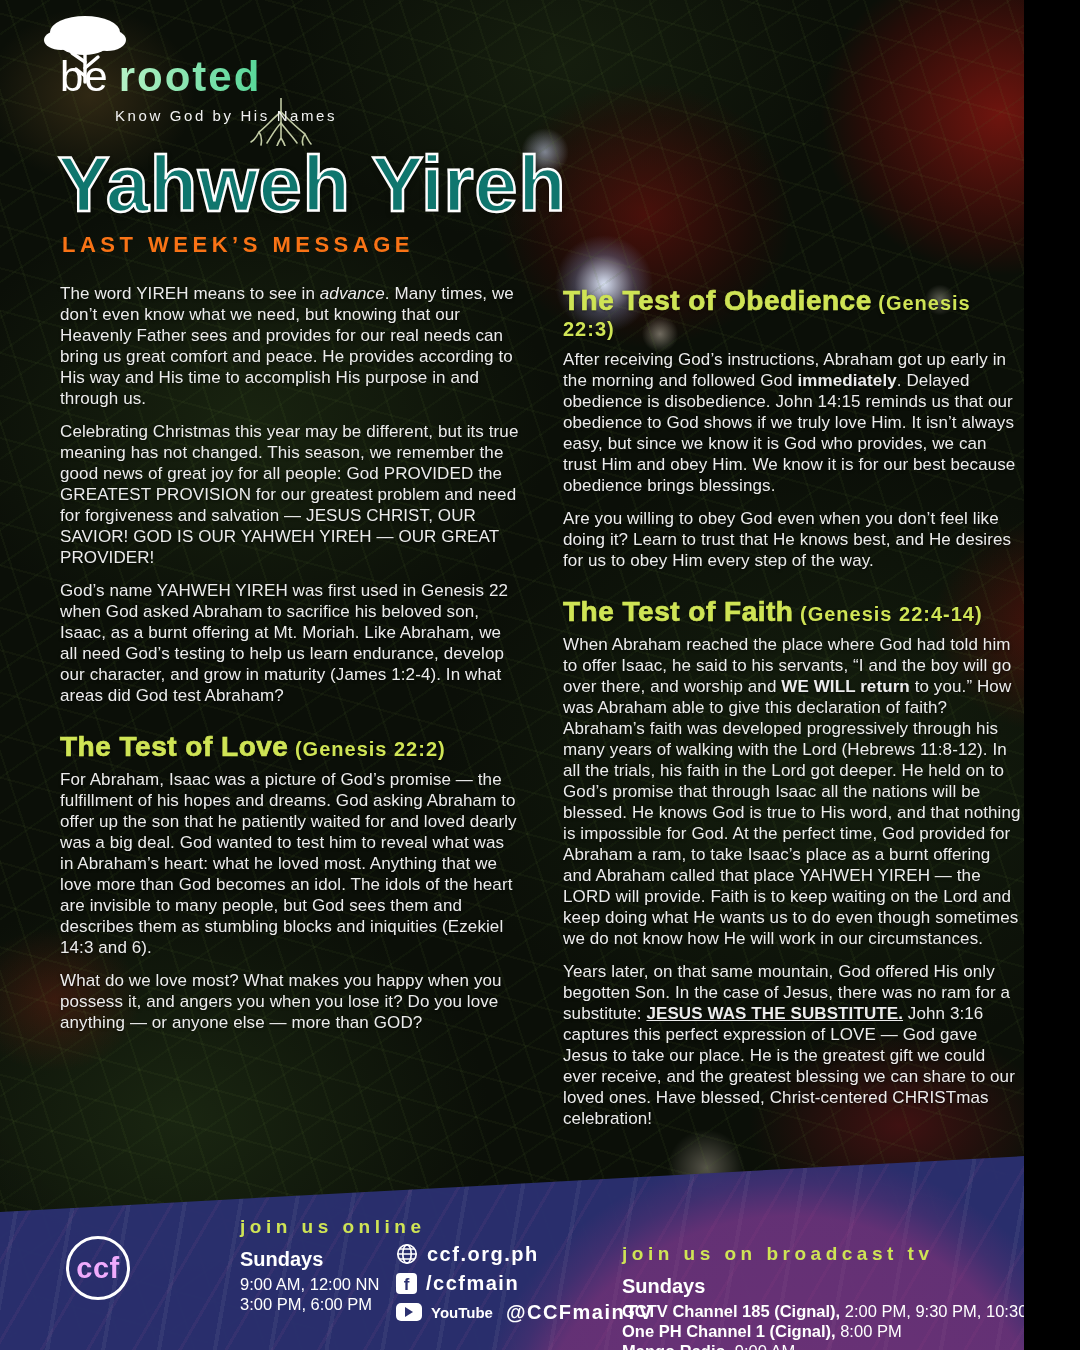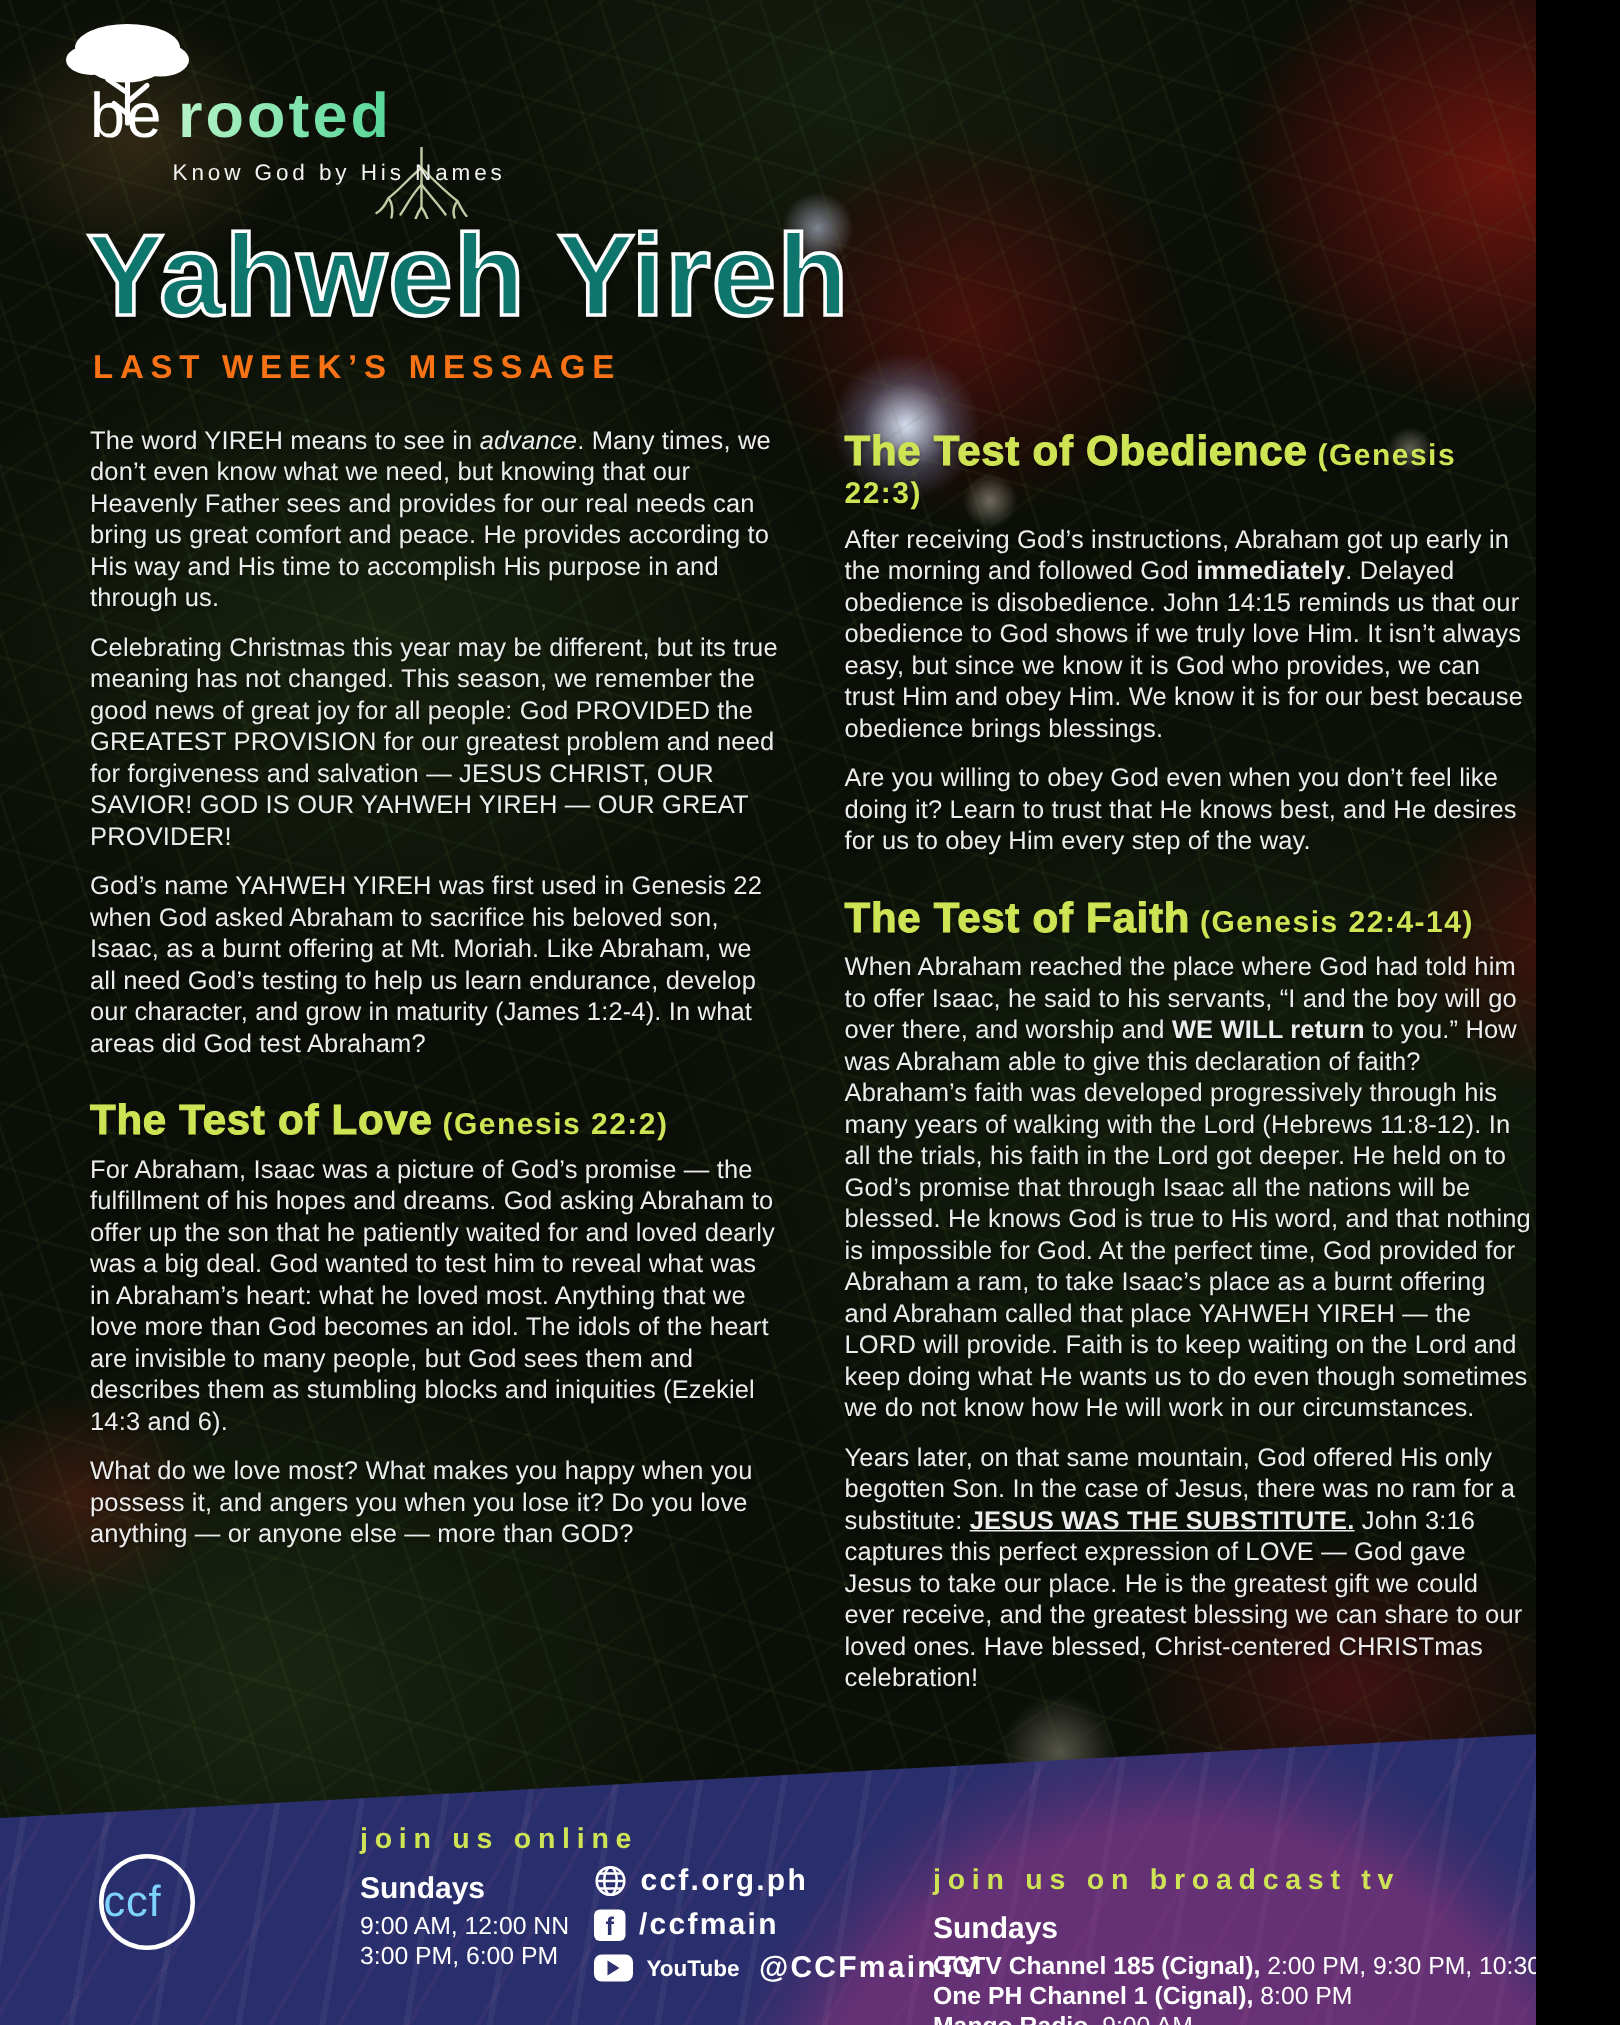--- a/index.html
+++ b/index.html
@@ -72,22 +72,22 @@
     clip-path:polygon(0 72px, 1080px 13px, 1080px 210px, 0 210px);
     background-color:rgba(43,48,112,0.96);
     background-image:
       radial-gradient(circle 330px at 790px 340px, rgba(163,52,126,0.55) 0%, rgba(163,52,126,0.48) 80%, rgba(163,52,126,0.18) 90%, transparent 100%),
       repeating-linear-gradient(100deg, transparent 0 26px, rgba(255,255,255,0.05) 26px 30px, transparent 30px 55px),
       repeating-linear-gradient(-60deg, transparent 0 18px, rgba(190,90,150,0.08) 18px 21px, transparent 21px 40px);
   }
   .footer-items { position:absolute; inset:0; z-index:7; }
   .ccf-logo { position:absolute; left:66px; top:1236px; width:64px; height:64px;
     border:3px solid #ffffff; border-radius:50%;
-    display:flex; align-items:center; justify-content:flex-start;
-    color:#7dd3fc; font-size:29px; font-weight:400; letter-spacing:0.5px; }
+    display:flex; align-items:center; justify-content:center;
+    color:#f0abfc; font-size:29px; font-weight:700; letter-spacing:0.5px; }
   .f-heading { font-size:19px; font-weight:700; letter-spacing:4.5px; color:#cfe455; margin-bottom:10px; white-space:nowrap; }
   .f-day { font-size:20px; font-weight:700; color:#ffffff; margin-bottom:3px; }
   .f-line { font-size:16.5px; line-height:20px; color:#ffffff; white-space:nowrap; }
   .f-line b { font-weight:700; }
   .online-block { position:absolute; left:240px; top:1216px; color:#fff; }
   .links-block { position:absolute; left:396px; top:1243px; }
   .link-row { display:flex; align-items:center; gap:9px; margin-bottom:7px; height:22px; }
   .link-label { font-size:20px; font-weight:700; letter-spacing:1.5px; color:#fff; white-space:nowrap; }
   .fb-icon { width:21px; height:21px; border-radius:4px; background:#fff; color:#2c3170;
     font-weight:700; font-size:17px; display:flex; align-items:flex-end; justify-content:center; line-height:19px; }

